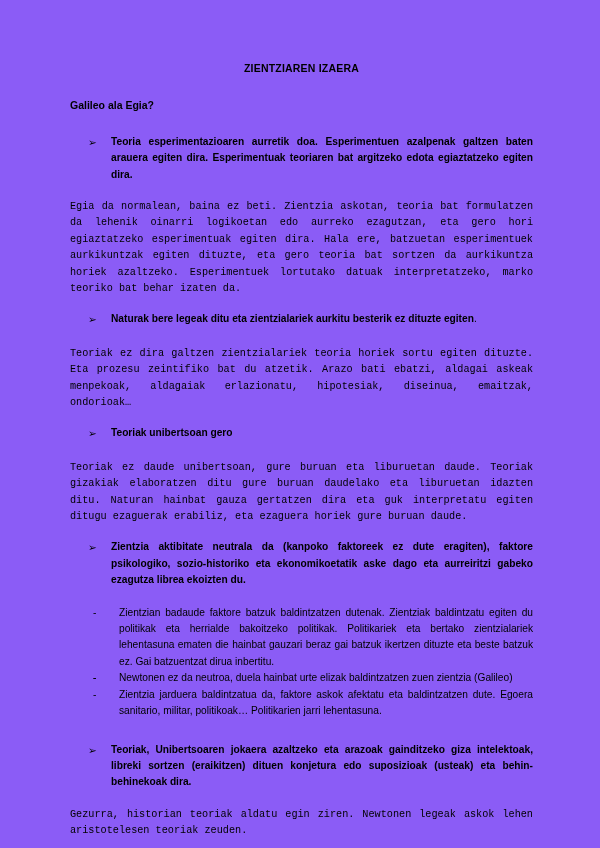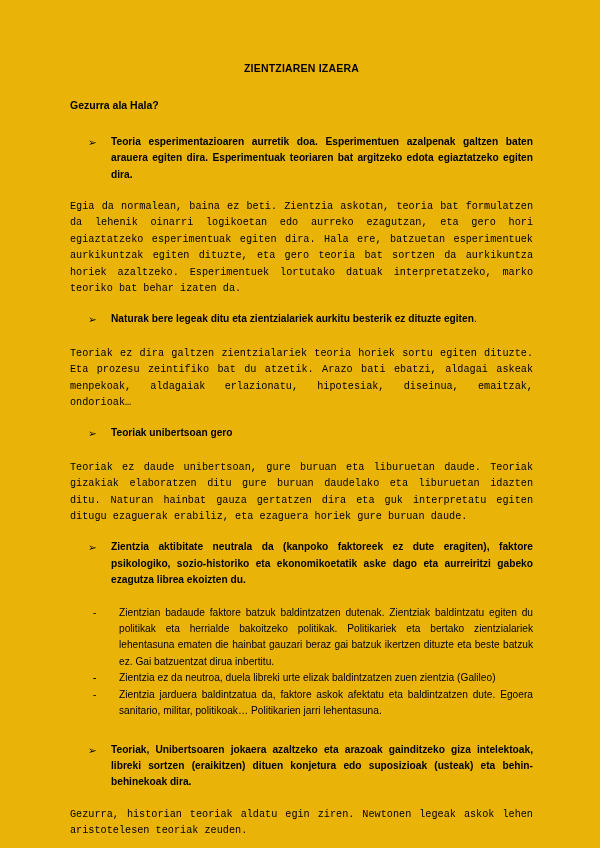--- a/index.html
+++ b/index.html
@@ -11,21 +11,21 @@
     width: 600px;
     height: 848px;
     font-family: "Liberation Sans", sans-serif;
     color: #000000;
     -webkit-font-smoothing: none;
   }
   .page {
     position: relative;
     width: 600px;
     height: 848px;
-    background: #eab308;
+    background: #8b5cf6;
     box-sizing: border-box;
     padding: 62px 67px 0 70px;
   }
   .doc-title {
     text-align: center;
     font-size: 10.5px;
     font-weight: bold;
     letter-spacing: 0.2px;
     margin: 0 0 24px 0;
     line-height: 1.2;
@@ -90,21 +90,21 @@
   }
   .spacer-sm { height: 6px; }
 </style>
 </head>
 <body>
 
 <div class="page">
 
   <div class="doc-title">ZIENTZIAREN IZAERA</div>
 
-  <div class="section-head">Gezurra ala Hala?</div>
+  <div class="section-head">Galileo ala Egia?</div>
 
   <div class="arrow-item">
     <span class="marker">➢</span>
     <span>Teoria esperimentazioaren aurretik doa. Esperimentuen azalpenak galtzen baten arauera egiten dira. Esperimentuak teoriaren bat argitzeko edota egiaztatzeko egiten dira.</span>
   </div>
 
   <p class="body-par">Egia da normalean, baina ez beti. Zientzia askotan, teoria bat formulatzen da lehenik oinarri logikoetan edo aurreko ezagutzan, eta gero hori egiaztatzeko esperimentuak egiten dira. Hala ere, batzuetan esperimentuek aurkikuntzak egiten dituzte, eta gero teoria bat sortzen da aurkikuntza horiek azaltzeko. Esperimentuek lortutako datuak interpretatzeko, marko teoriko bat behar izaten da.</p>
 
   <div class="arrow-item single">
     <span class="marker">➢</span>
@@ -128,21 +128,21 @@
   <ul class="dash-list">
     <li>
       <span class="dash">-</span>
       <span>Zientzian badaude faktore batzuk baldintzatzen dutenak. Zientziak baldintzatu egiten du politikak eta herrialde bakoitzeko politikak. Politikariek eta bertako zientzialariek lehentasuna ematen die hainbat gauzari beraz gai batzuk ikertzen dituzte eta beste batzuk ez. Gai batzuentzat dirua inbertitu.</span>
     </li>
     <li>
       <span class="dash">-</span>
     </li>
     <li>
       <span class="dash">-</span>
-      <span>Zientzia ez da neutroa, duela libreki urte elizak baldintzatzen zuen zientzia (Galileo)</span>
+      <span>Newtonen ez da neutroa, duela hainbat urte elizak baldintzatzen zuen zientzia (Galileo)</span>
     </li>
     <li>
       <span class="dash">-</span>
       <span>Zientzia jarduera baldintzatua da, faktore askok afektatu eta baldintzatzen dute. Egoera sanitario, militar, politikoak… Politikarien jarri lehentasuna.</span>
     </li>
   </ul>
 
   <div class="spacer-sm"></div>
 
   <div class="arrow-item">

